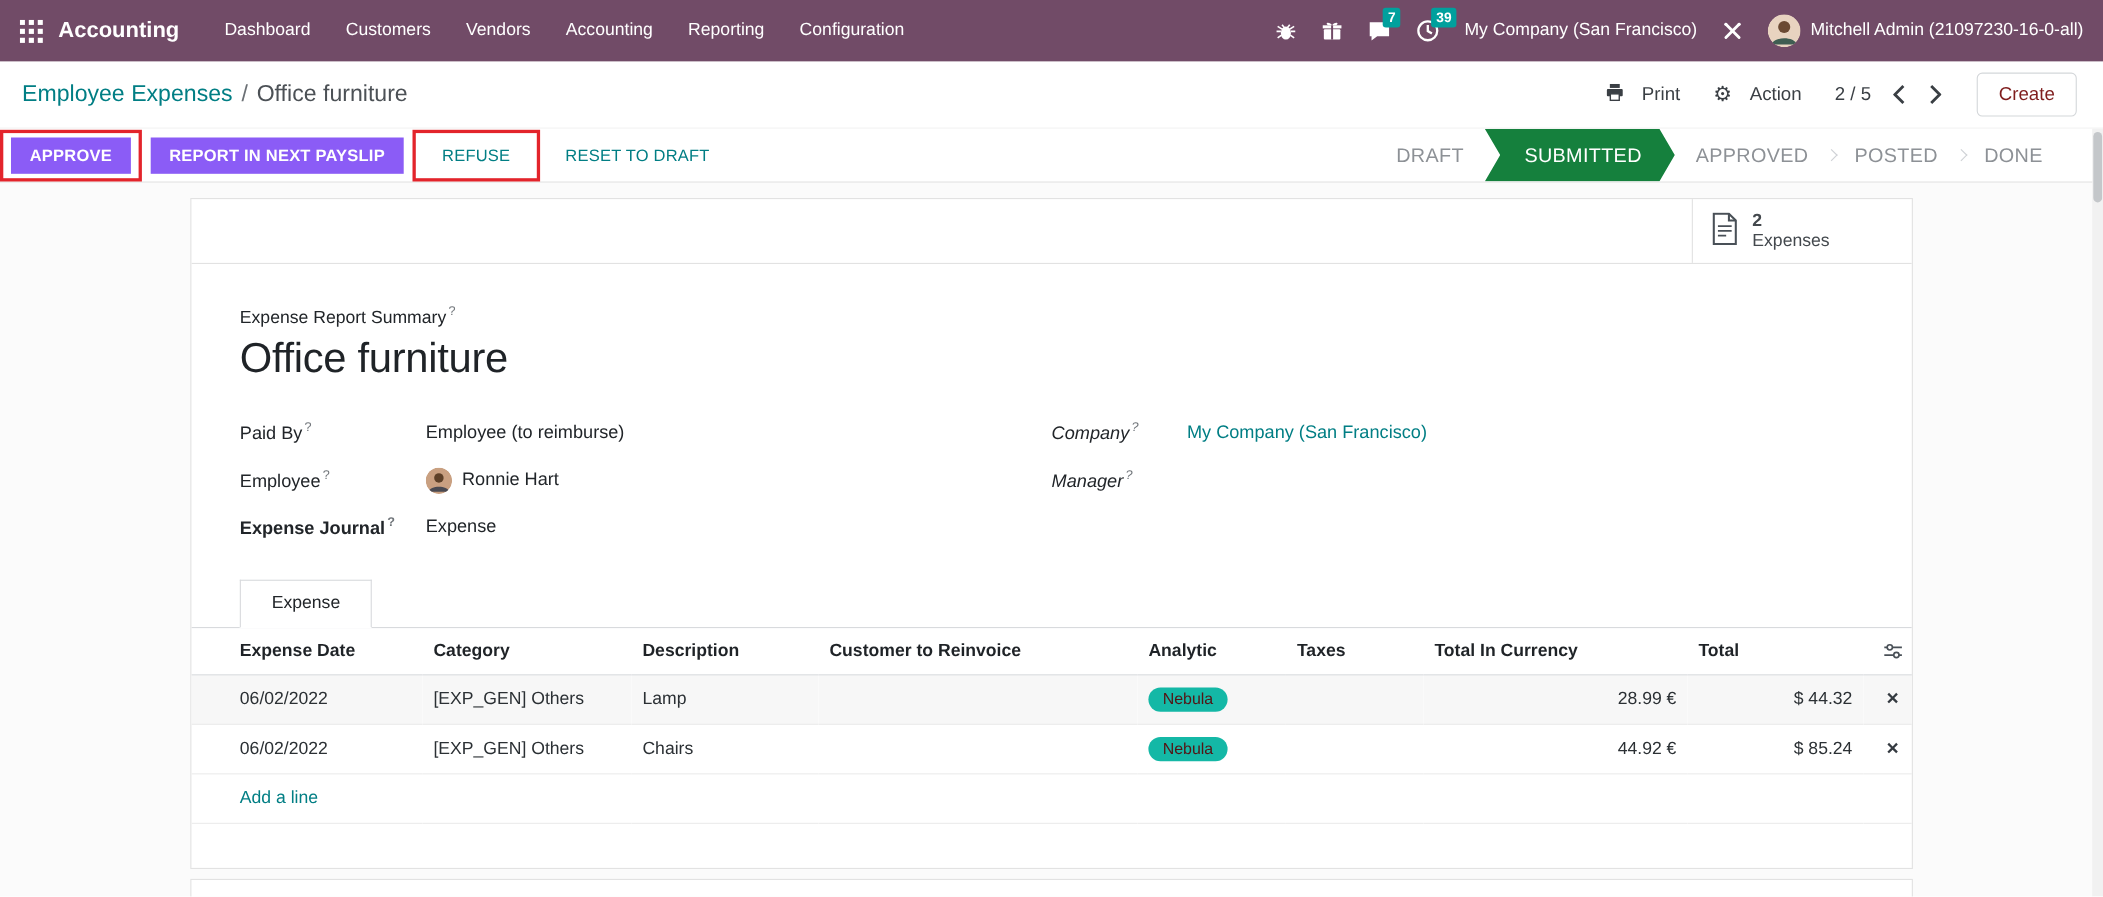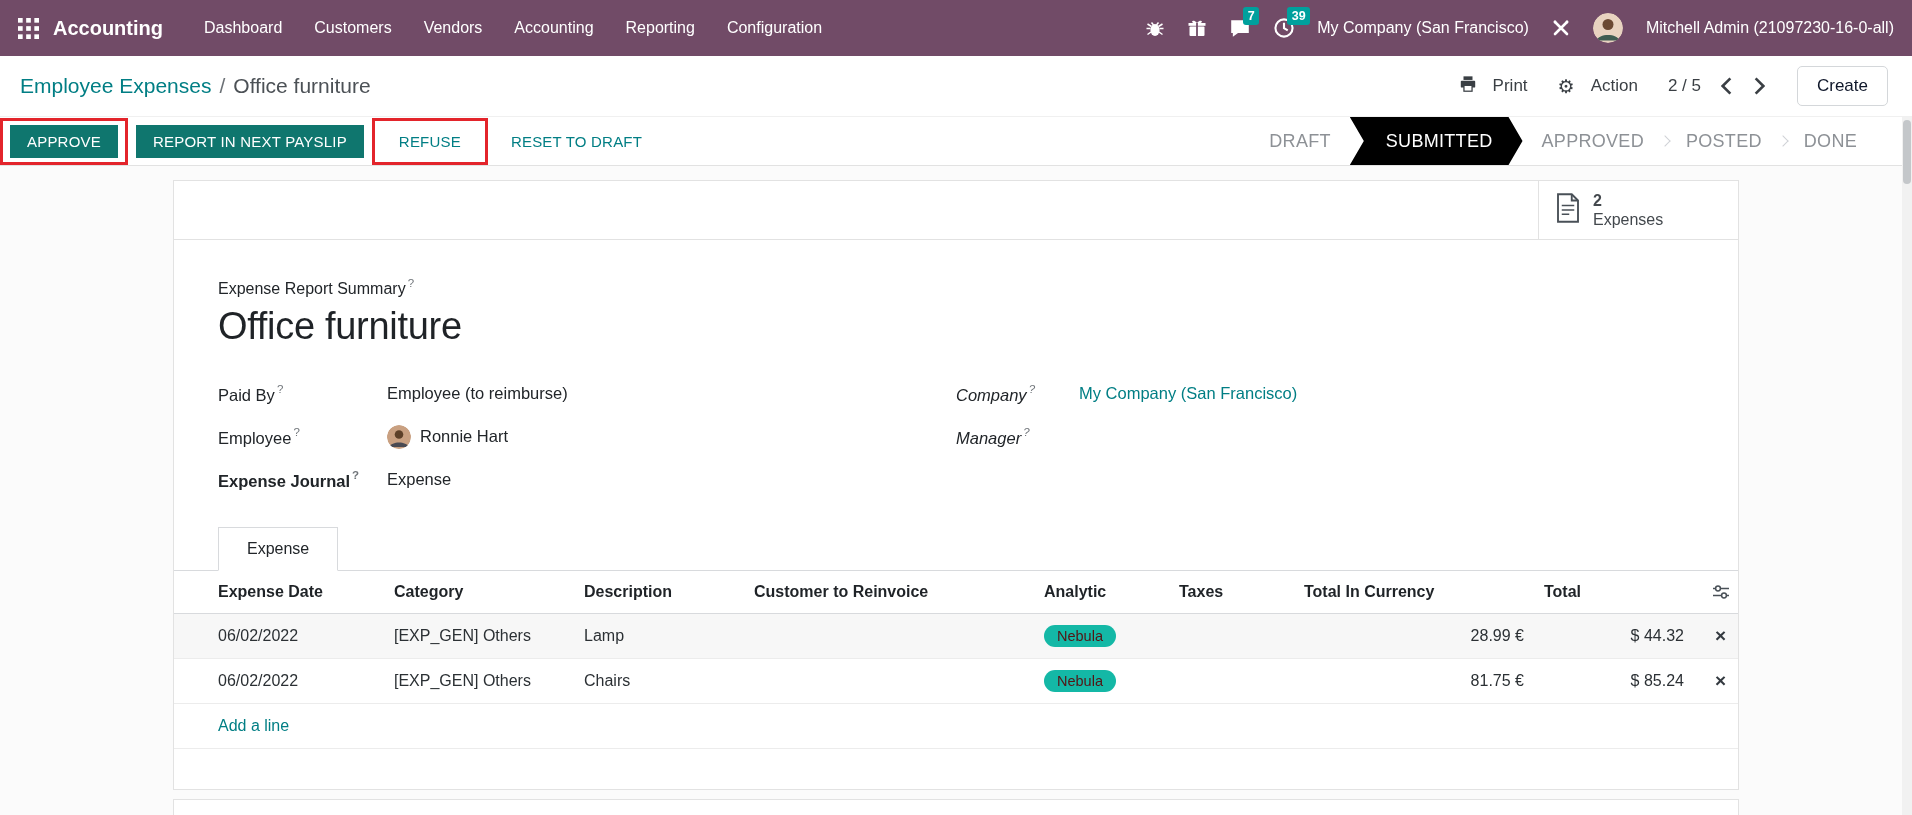--- a/index.html
+++ b/index.html
@@ -10,45 +10,45 @@
   
   .navbar { height:56px; background:#714B67; display:flex; align-items:center; color:#fff; padding:0 18px 0 0; }
   .nav-apps { padding:0 14px 0 18px; display:flex; align-items:center; cursor:pointer; }
   .app-name { font-size:20px; font-weight:700; margin-right:26px; cursor:pointer; white-space:nowrap; }
   .nav-menu { display:flex; align-items:center; gap:2px; }
   .nav-item { padding:9px 15px; font-size:16px; border-radius:4px; cursor:pointer; white-space:nowrap; }
   .nav-right { margin-left:auto; display:flex; align-items:center; gap:22px; }
   .systray-icon { position:relative; display:flex; align-items:center; cursor:pointer; }
   .badge { position:absolute; top:-10px; left:14px; background:#00A09D; color:#fff; font-size:12.5px; line-height:1; border-radius:3px; padding:2.5px 4.5px; font-weight:700; }
   .nav-company { font-size:16px; white-space:nowrap; cursor:pointer; }
-  .nav-user { display:flex; align-items:center; gap:23px; font-size:16px; white-space:nowrap; cursor:pointer; }
+  .nav-user { display:flex; align-items:center; gap:9px; font-size:16px; white-space:nowrap; cursor:pointer; }
   .avatar-sm { width:30px; height:30px; border-radius:50%; overflow:hidden; display:inline-flex; flex:none; }
 
   
   .cp-row { height:61px; background:#fff; border-bottom:1px solid #f0f0f0; display:flex; align-items:center; padding:0 24px 0 20px; }
   .breadcrumb { font-size:21px; display:flex; align-items:center; gap:8px; }
   .bc-parent { color:#017E84; cursor:pointer; }
   .bc-sep { color:#6b7075; }
   .bc-current { color:#4c5156; }
   .cp-right { margin-left:auto; display:flex; align-items:center; gap:30px; }
   .cp-btn { display:flex; align-items:center; gap:16px; font-size:17px; color:#3a3f44; }
   .gear-glyph { font-size:19px; line-height:1; }
   .pager { display:flex; align-items:center; gap:18px; font-size:17px; color:#3a3f44;justify-content:center; }
   .pager-btn { display:flex; align-items:center; padding:2px; }
-  .create-btn { border:1px solid #d4d7da; color:#0f172a; background:#fff; padding:9px 19px; border-radius:5px; font-size:17px; }
+  .create-btn { border:1px solid #d4d7da; color:#7f1d1d; background:#fff; padding:9px 19px; border-radius:5px; font-size:17px; }
 
   
   .action-row { height:49px; background:#fff; border-bottom:1px solid #e2e2e2; display:flex; align-items:center; padding:0 24px 0 0; }
   .red-box { display:inline-flex; align-items:center; border:3px solid #E3242B; padding:4px 7px; flex:none; }
-  .btn-primary { background:#0f766e; color:#fff; padding:8px 17px; font-size:15px; font-weight:400; letter-spacing:.2px; white-space:nowrap; }
+  .btn-primary { background:#8b5cf6; color:#fff; padding:8px 17px; font-size:15px; font-weight:700; letter-spacing:.2px; white-space:nowrap; }
   .btn-flat { color:#017E84; padding:8px 17px; font-size:15px; font-weight:500; letter-spacing:.2px; white-space:nowrap; }
   .ml6 { margin-left:6px; } .ml8 { margin-left:8px; }
   .statusbar { margin-left:auto; display:flex; align-items:center; height:100%; margin-right:14px; }
   .state { color:#8d9196; font-size:18px; padding:0 17px; letter-spacing:.3px; white-space:nowrap; cursor:pointer; }
-  .state.active { background:#000000; color:#fff; height:100%; display:flex; align-items:center; padding:0 30px 0 36px; margin:0 2px; cursor:default;
+  .state.active { background:#15803d; color:#fff; height:100%; display:flex; align-items:center; padding:0 30px 0 36px; margin:0 2px; cursor:default;
     clip-path:polygon(0 0, calc(100% - 14px) 0, 100% 50%, calc(100% - 14px) 100%, 0 100%, 14px 50%); }
   .sep { width:8px; height:8px; border-top:1.5px solid #cfd2d6; border-right:1.5px solid #cfd2d6; transform:rotate(45deg); flex:none; }
 
   
   .content { padding-top:14px; }
   .sheet { width:1566px; margin:0 auto; background:#fff; border:1px solid #e2e2e2; height:610px; overflow:hidden; }
   .sheet-band { height:59px; border-bottom:1px solid #e2e2e2; display:flex; justify-content:flex-end; }
   .smart-btn { width:200px; border-left:1px solid #e2e2e2; display:flex; align-items:center; gap:12px; padding:0 16px; cursor:pointer; }
   .smart-txt { display:flex; flex-direction:column; }
   .smart-num { font-weight:700; font-size:16px; color:#43484d; line-height:1.2; }
@@ -338,21 +338,21 @@
           <td class="num">$ 44.32</td>
           <td class="num"><button class="del-btn">×</button></td>
         </tr>
         <tr>
           <td class="c-first">06/02/2022</td>
           <td>[EXP_GEN] Others</td>
           <td>Chairs</td>
           <td></td>
           <td><span class="tag">Nebula</span></td>
           <td></td>
-          <td class="num">81.75 €</td>
+          <td class="num">44.92 €</td>
           <td class="num">$ 85.24</td>
           <td class="num"><button class="del-btn">×</button></td>
         </tr>
         <tr class="addline">
           <td class="c-first" colspan="9"><span class="addline-link">Add a line</span></td>
         </tr>
       </tbody>
     </table>
 
   </div>

